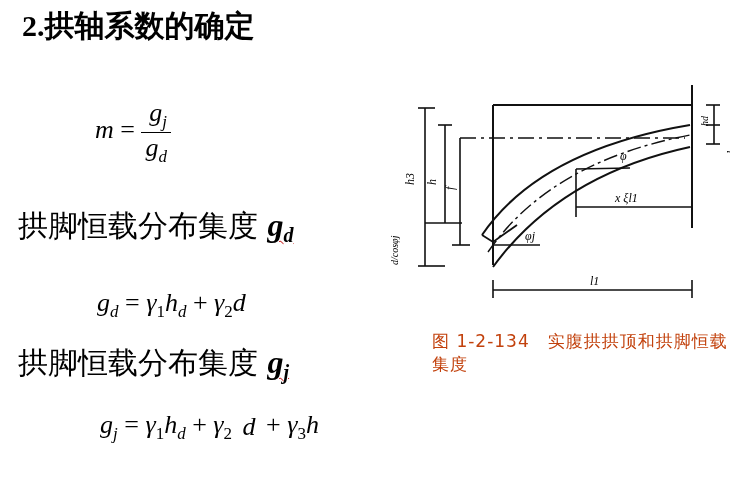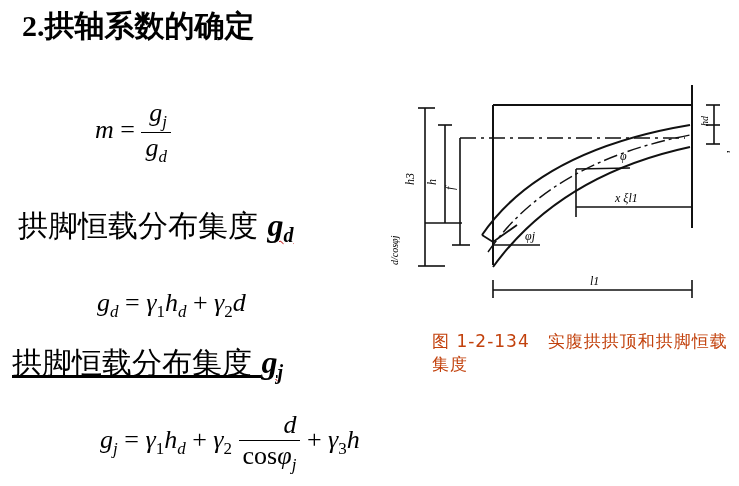--- a/index.html
+++ b/index.html
@@ -43,34 +43,33 @@
 </div>
 
 <div class="abs eq" style="left:97px; top:288px;">
   <span>g</span><sub>d</sub>
   <span class="up">=</span>
   <span>γ</span><sub class="n">1</sub><span>h</span><sub>d</sub>
   <span class="up">+</span>
   <span>γ</span><sub class="n">2</sub><span>d</span>
 </div>
 
-<div class="abs heading" style="left:12px; top:343px;text-decoration:underline;">
+<div class="abs heading" style="left:18px; top:343px;">
   <span>拱脚恒载分布集度</span>
   <span class="sym wavy"><span>g</span><sub>j</sub></span>
 </div>
 
 <div class="abs eq" style="left:100px; top:410px;">
   <span>g</span><sub>j</sub>
   <span class="up">=</span>
   <span>γ</span><sub class="n">1</sub><span>h</span><sub>d</sub>
   <span class="up">+</span>
   <span>γ</span><sub class="n">2</sub>
   <span class="frac">
     <span class="numr">d</span>
-    <span class="den"><span class="up">cos</span><span>φ</span><sub>j</sub></span>
   </span>
   <span class="up">+</span>
   <span>γ</span><sub class="n">3</sub><span>h</span>
 </div>
 
 <div class="abs" style="left:390px; top:80px; width:340px; height:220px;">
   <svg width="340" height="220" viewBox="0 0 340 220">
     <g stroke="#111" fill="none" stroke-width="2">
 
       <line x1="103" y1="25" x2="302" y2="25"></line>

